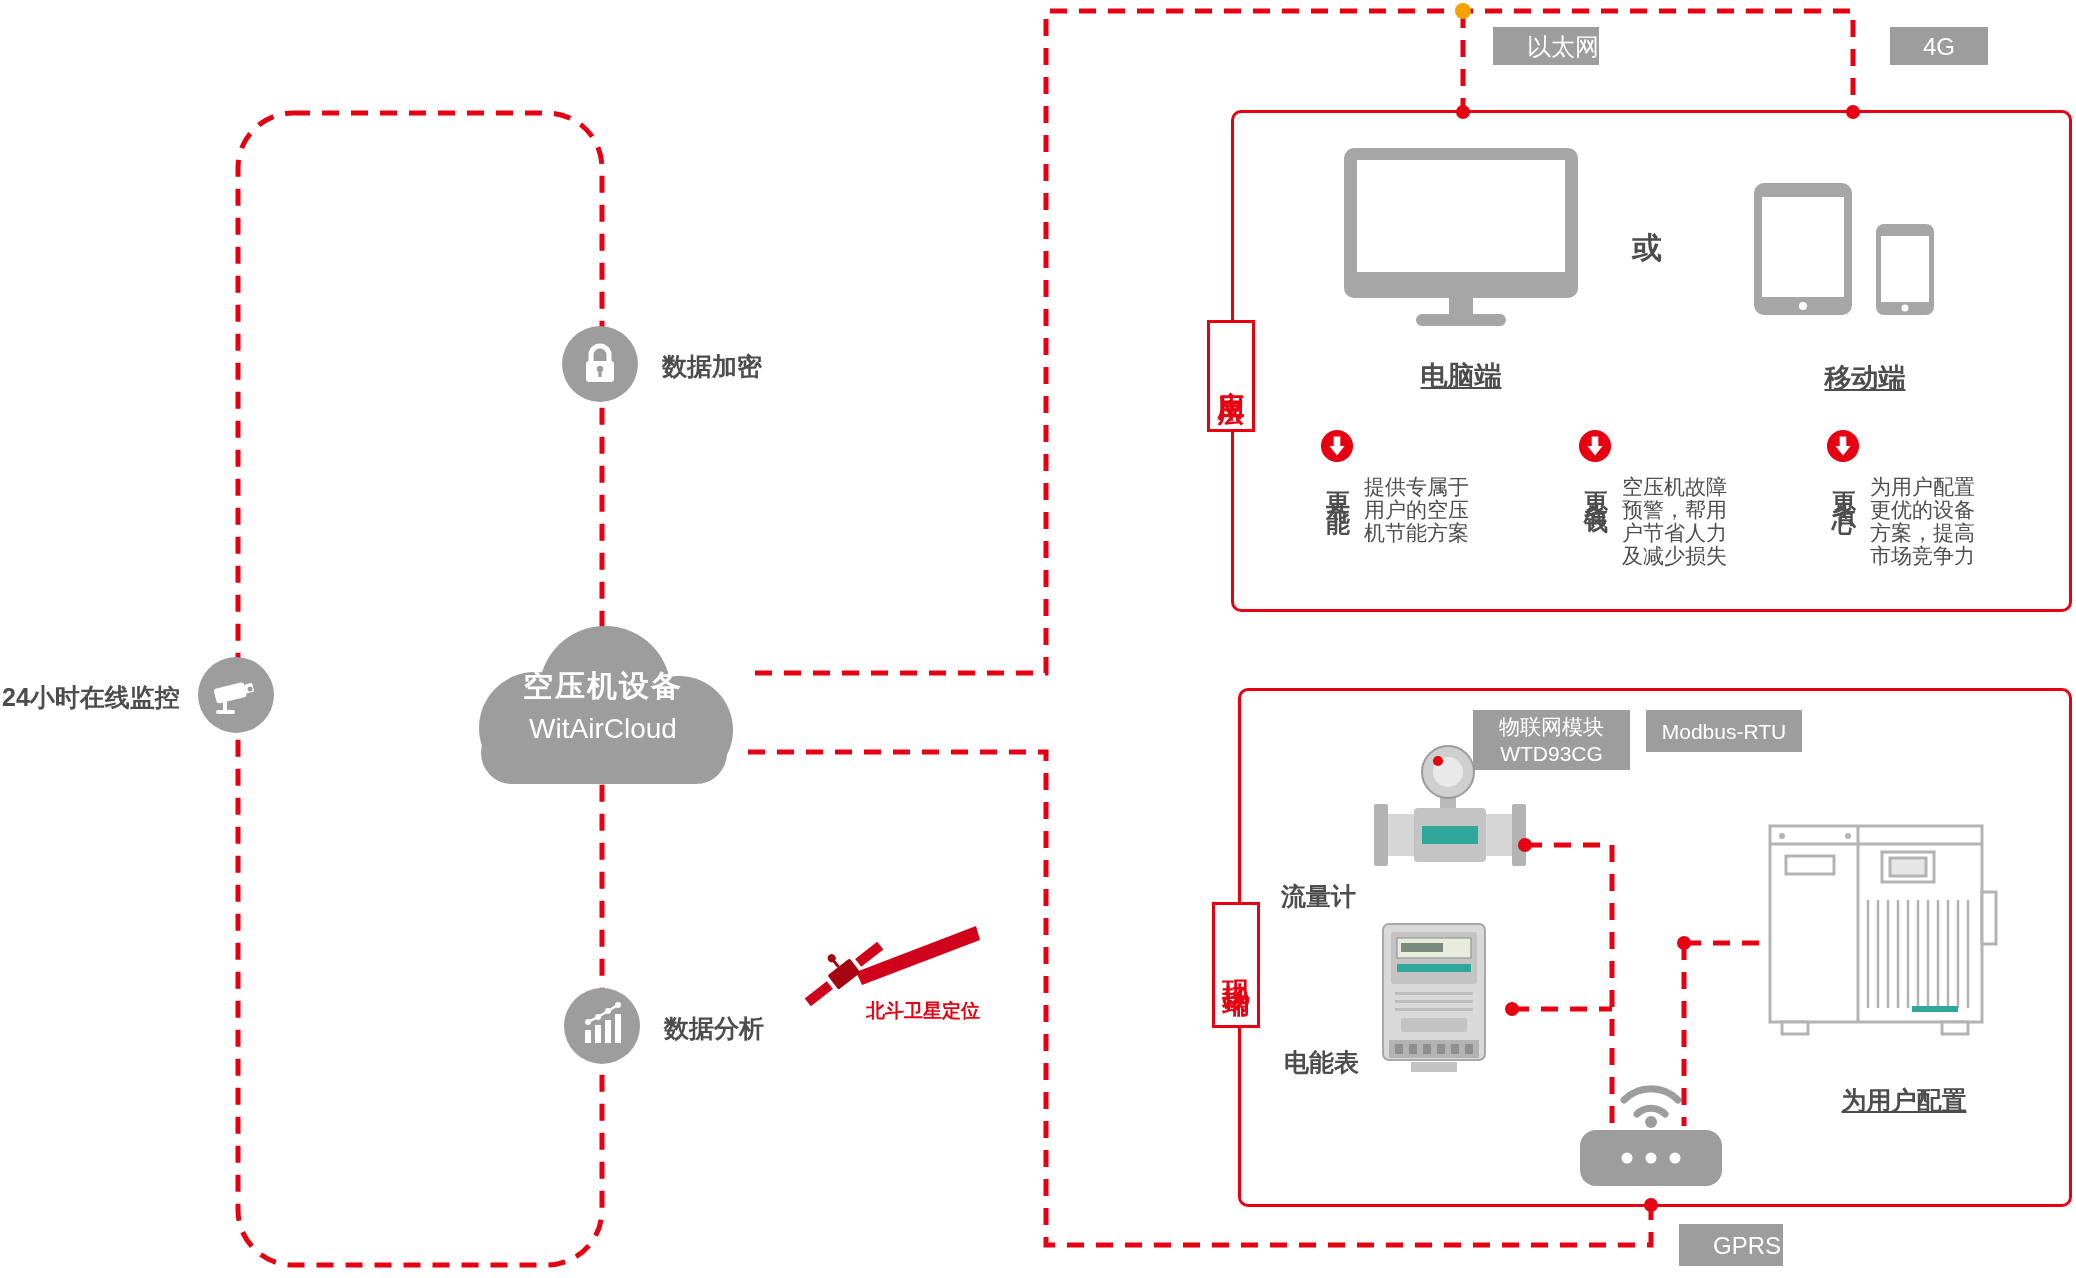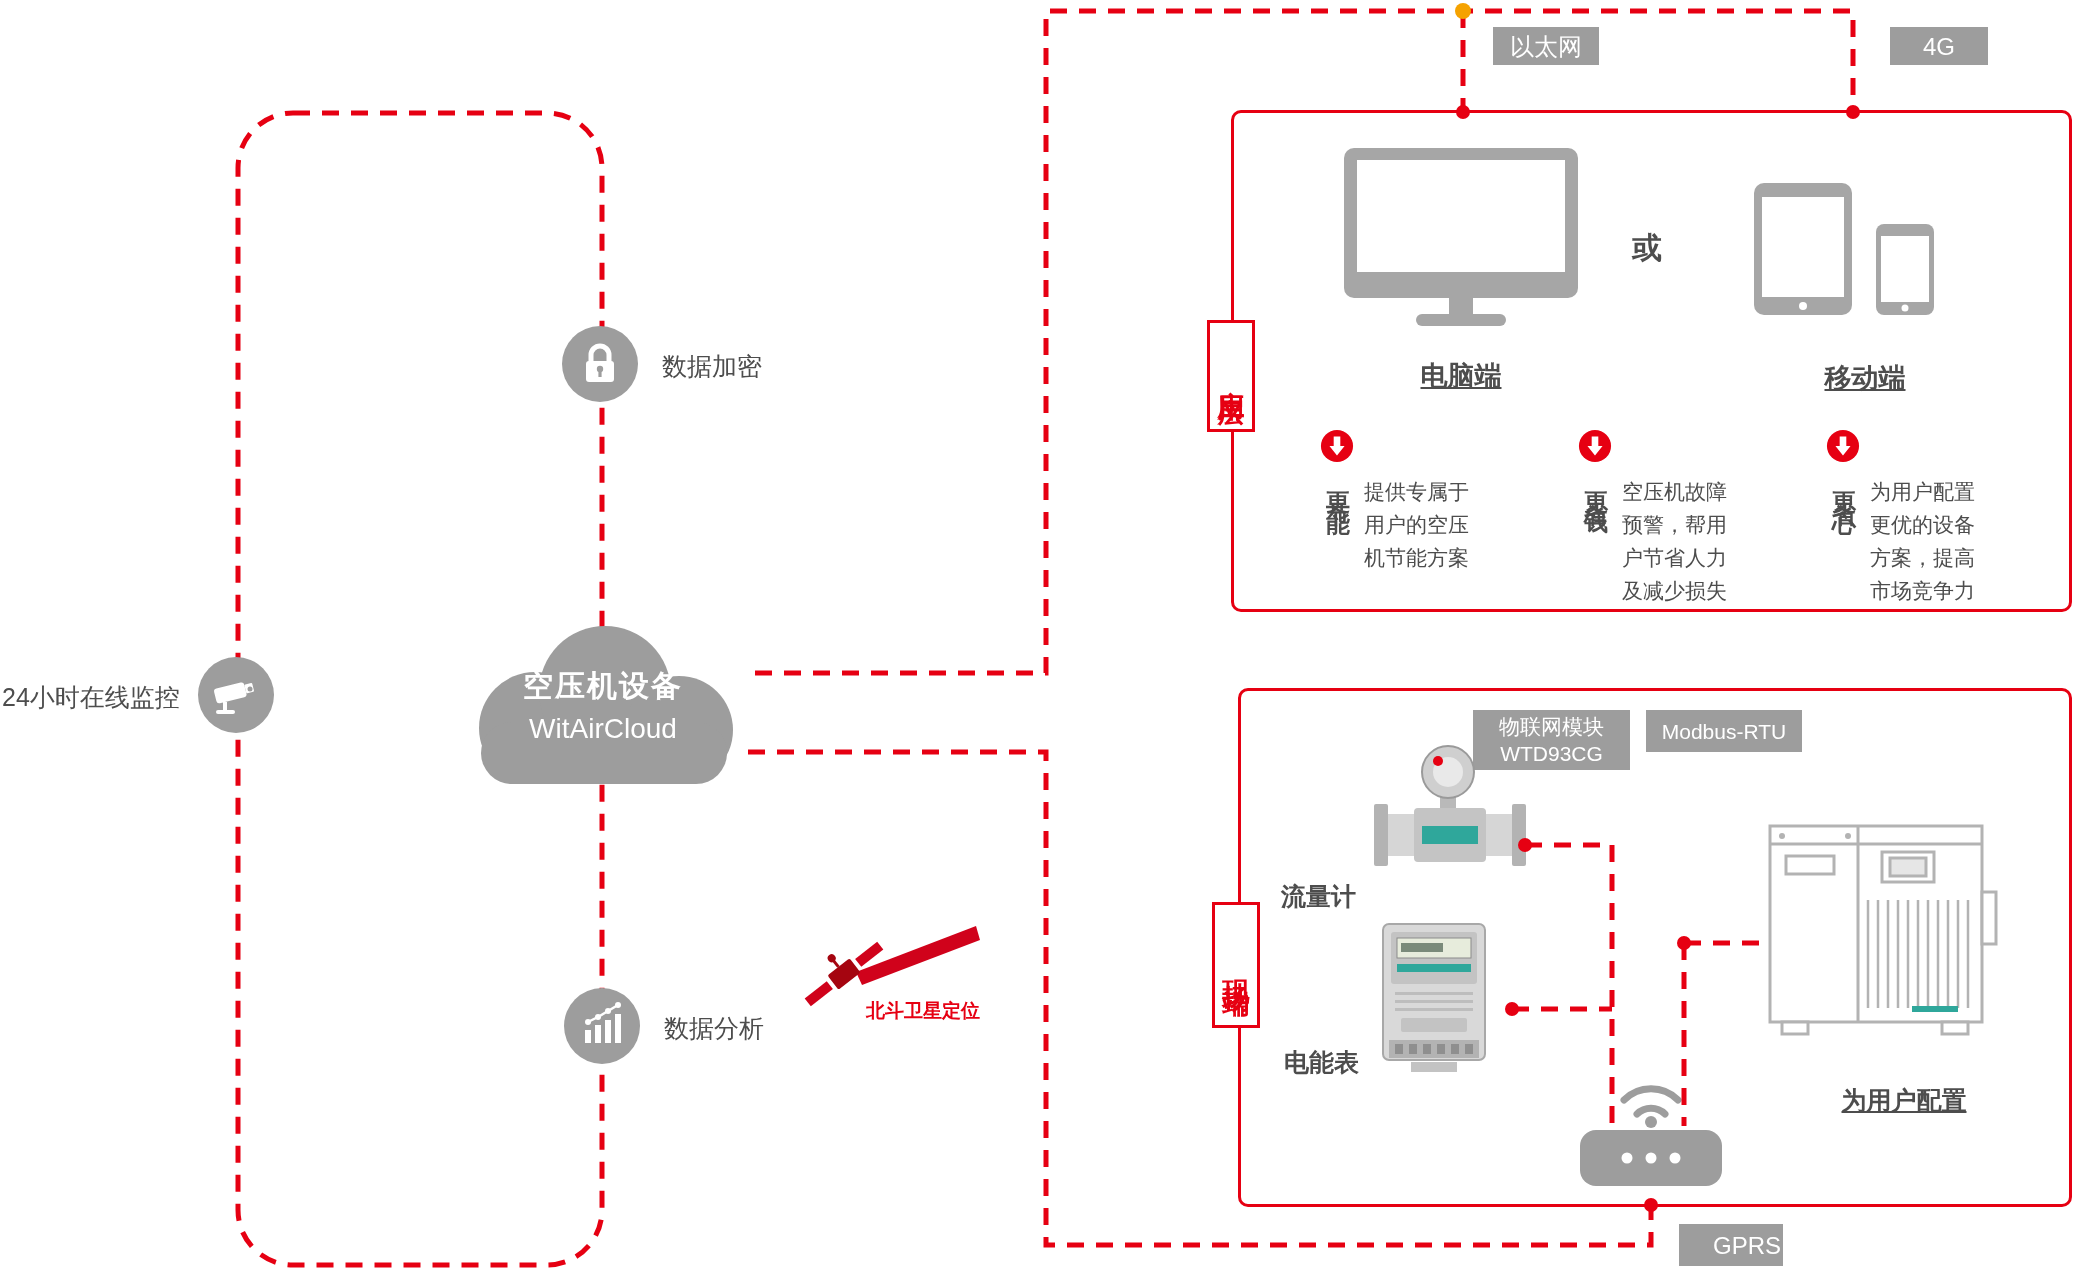--- a/index.html
+++ b/index.html
@@ -8,33 +8,33 @@
   .canvas { position: relative; width: 2076px; height: 1278px; background: #fff; overflow: hidden; }
   .abs { position: absolute; }
   .overlay { position: absolute; left: 0; top: 0; z-index: 8; pointer-events: none; }
   .bigbox { border: 3px solid #e60012; border-radius: 10px; background: #fff; z-index: 1; }
   .tag { background: #9d9d9d; color: #fff; display: flex; align-items: center; justify-content: center;
          font-size: 24px; z-index: 10; text-align: center; line-height: 27px; white-space: pre-line; }
   .vlabel { background: #fff; border: 3px solid #e60012; display: flex; align-items: center; justify-content: center; z-index: 10; }
   .vlabel span { writing-mode: vertical-lr; text-orientation: upright; color: #e60012;
                  font-weight: bold; font-size: 27px; letter-spacing: 5px; }
   .dark { color: #4d4d4d; }
-  .sidelabel { font-size: 25px; font-weight: normal; color: #4d4d4d; z-index: 9; }
+  .sidelabel { font-size: 25px; font-weight: bold; color: #4d4d4d; z-index: 9; }
   .devlabel { font-size: 25px; font-weight: bold; color: #4d4d4d; z-index: 4; }
   .icon { z-index: 4; }
   .circle-icon { z-index: 9; }
   .cloud-wrap { z-index: 9; }
   .cloud-text { position: absolute; left: 0; right: 0; top: 56px; text-align: center; color: #fff; }
   .cloud-title { font-size: 30px; font-weight: bold; letter-spacing: 2px; }
   .cloud-sub { font-size: 28px; margin-top: 6px; }
   .benefit { position: absolute; width: 200px; height: 185px; z-index: 4; }
   .b-icon { position: absolute; left: 0; top: 0; width: 34px; height: 34px; }
   .b-title { position: absolute; left: 2px; top: 44px; writing-mode: vertical-lr; text-orientation: upright;
              font-size: 24px; font-weight: bold; color: #4d4d4d; letter-spacing: 9px; }
-  .b-desc { position: absolute; left: 44px; top: 46px; width: 145px; font-size: 21px; line-height: 33px;
+  .b-desc { position: absolute; left: 44px; top: 46px; width: 145px; font-size: 21px; line-height: 23px;
             color: #4d4d4d; white-space: pre-line; }
   .center { text-align: center; text-decoration: underline; }
 </style>
 </head>
 <body>
 
 <div class="canvas">
 
   <div class="abs bigbox" style="left:1231px; top:110px; width:841px; height:502px;"></div>
   <div class="abs bigbox" style="left:1238px; top:688px; width:834px; height:519px;"></div>
@@ -54,21 +54,21 @@
       <circle cx="1463" cy="112" r="7"></circle>
       <circle cx="1853" cy="112" r="7"></circle>
       <circle cx="1525" cy="845" r="7"></circle>
       <circle cx="1512" cy="1009" r="7"></circle>
       <circle cx="1684" cy="943" r="7"></circle>
       <circle cx="1651" cy="1205" r="7"></circle>
     </g>
     <circle cx="1463" cy="11" r="8" fill="#f5a200"></circle>
   </svg>
 
-  <div class="abs tag" style="left:1493px; top:27px; width:106px; height:38px;">
+  <div class="abs tag" style="left:1493px; top:27px; width:106px; height:38px;justify-content:flex-end;">
     <span>以太网</span>
   </div>
   <div class="abs tag" style="left:1890px; top:27px; width:98px; height:38px;">
     <span>4G</span>
   </div>
   <div class="abs tag" style="left:1679px; top:1224px; width:104px; height:42px;padding-left:32px;">
     <span>GPRS</span>
   </div>
 
   <div class="abs vlabel" style="left:1207px; top:320px; width:48px; height:112px;">

